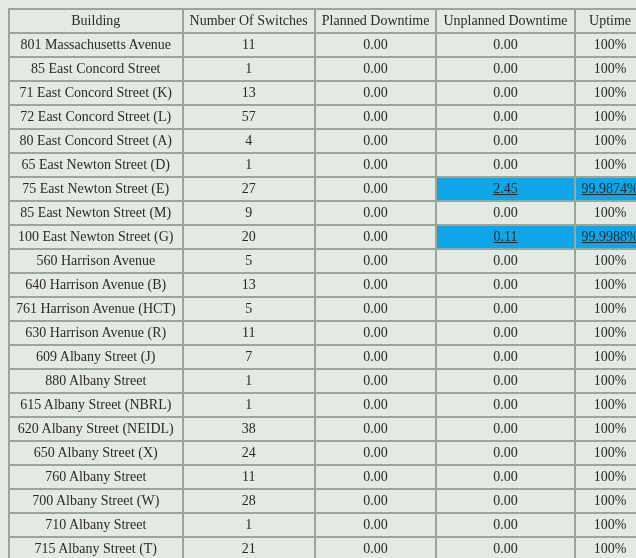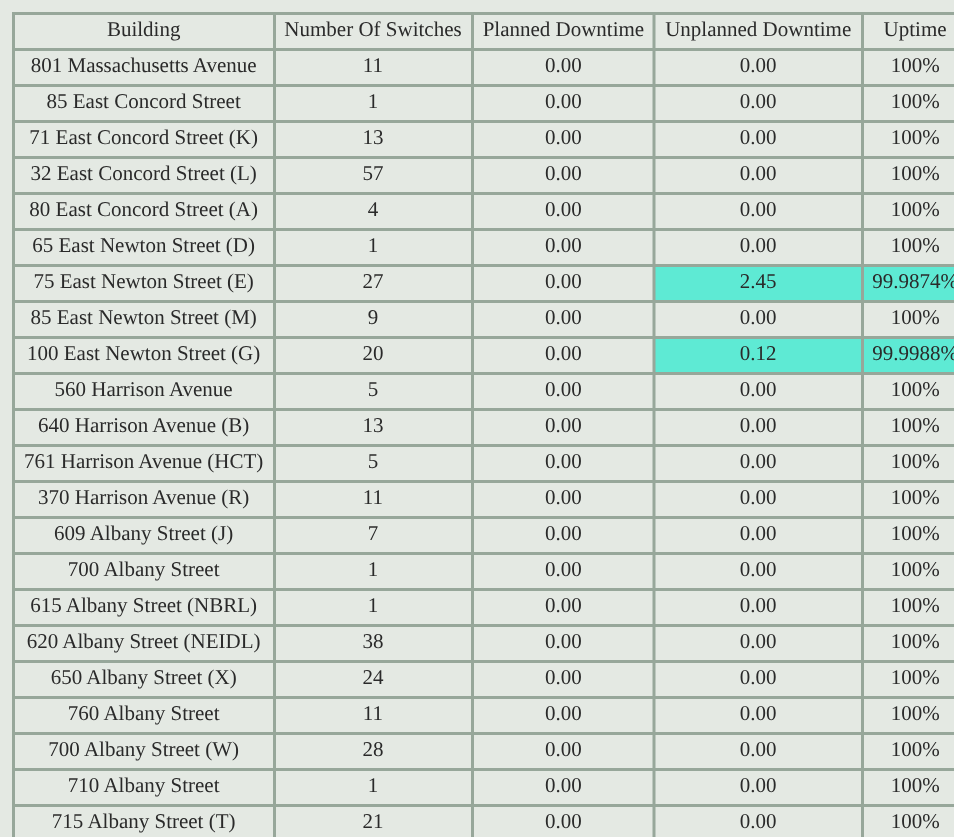--- a/index.html
+++ b/index.html
@@ -22,21 +22,22 @@
     background: #e4e9e3;
     text-align: center;
     padding: 3px 6px;
     font-weight: normal;
     white-space: nowrap;
   }
   th {
     font-size: 14px;
   }
   td.highlight {
-    background: #5eead4;
+    background: #0ea5e9;
+    text-decoration: underline;
   }
   col.c-building { width: 170px; }
   col.c-switches { width: 130px; }
   col.c-planned  { width: 116px; }
   col.c-unplanned{ width: 130px; }
   col.c-uptime   { width: 82px;  }
 </style>
 </head>
 <body>
 
@@ -73,21 +74,21 @@
         <td>100%</td>
       </tr>
       <tr>
         <td>71 East Concord Street (K)</td>
         <td>13</td>
         <td>0.00</td>
         <td>0.00</td>
         <td>100%</td>
       </tr>
       <tr>
-        <td>32 East Concord Street (L)</td>
+        <td>72 East Concord Street (L)</td>
         <td>57</td>
         <td>0.00</td>
         <td>0.00</td>
         <td>100%</td>
       </tr>
       <tr>
         <td>80 East Concord Street (A)</td>
         <td>4</td>
         <td>0.00</td>
         <td>0.00</td>
@@ -111,21 +112,21 @@
         <td>85 East Newton Street (M)</td>
         <td>9</td>
         <td>0.00</td>
         <td>0.00</td>
         <td>100%</td>
       </tr>
       <tr>
         <td>100 East Newton Street (G)</td>
         <td>20</td>
         <td>0.00</td>
-        <td class="highlight">0.12</td>
+        <td class="highlight">0.11</td>
         <td class="highlight">99.9988%</td>
       </tr>
       <tr>
         <td>560 Harrison Avenue</td>
         <td>5</td>
         <td>0.00</td>
         <td>0.00</td>
         <td>100%</td>
       </tr>
       <tr>
@@ -136,35 +137,35 @@
         <td>100%</td>
       </tr>
       <tr>
         <td>761 Harrison Avenue (HCT)</td>
         <td>5</td>
         <td>0.00</td>
         <td>0.00</td>
         <td>100%</td>
       </tr>
       <tr>
-        <td>370 Harrison Avenue (R)</td>
+        <td>630 Harrison Avenue (R)</td>
         <td>11</td>
         <td>0.00</td>
         <td>0.00</td>
         <td>100%</td>
       </tr>
       <tr>
         <td>609 Albany Street (J)</td>
         <td>7</td>
         <td>0.00</td>
         <td>0.00</td>
         <td>100%</td>
       </tr>
       <tr>
-        <td>700 Albany Street</td>
+        <td>880 Albany Street</td>
         <td>1</td>
         <td>0.00</td>
         <td>0.00</td>
         <td>100%</td>
       </tr>
       <tr>
         <td>615 Albany Street (NBRL)</td>
         <td>1</td>
         <td>0.00</td>
         <td>0.00</td>

